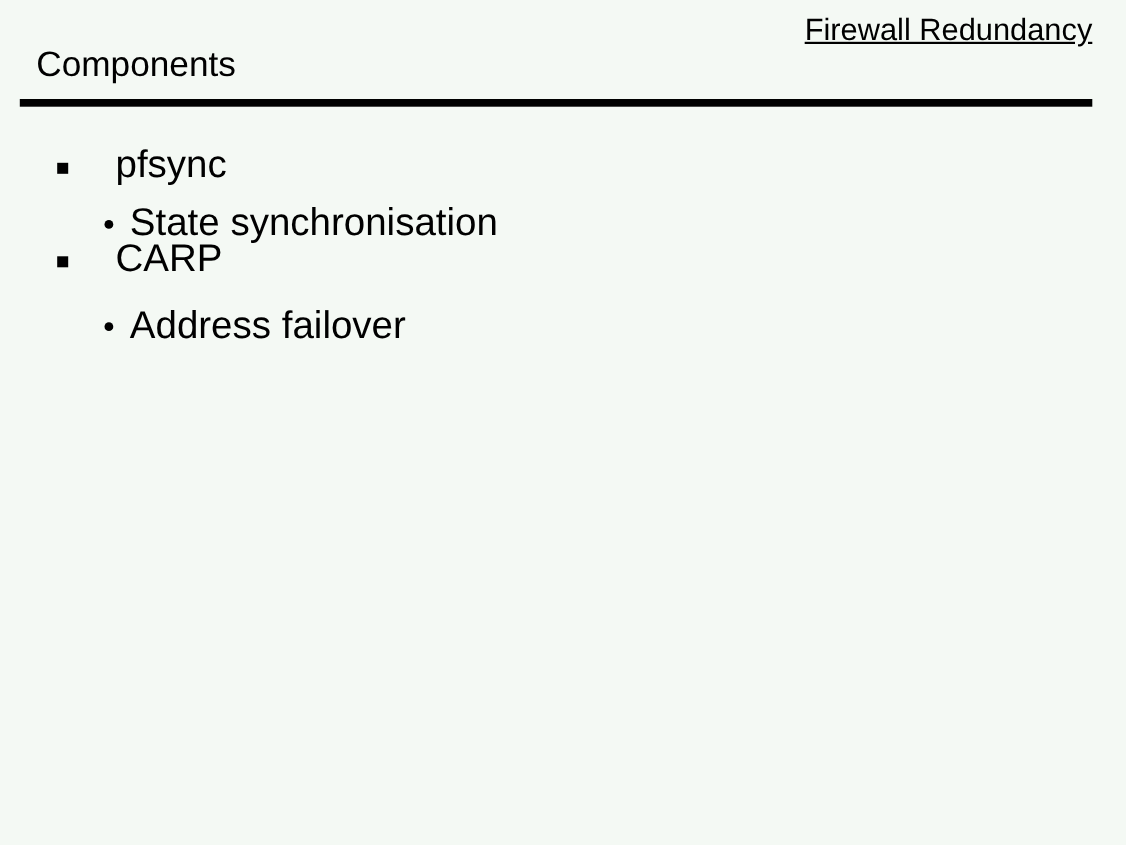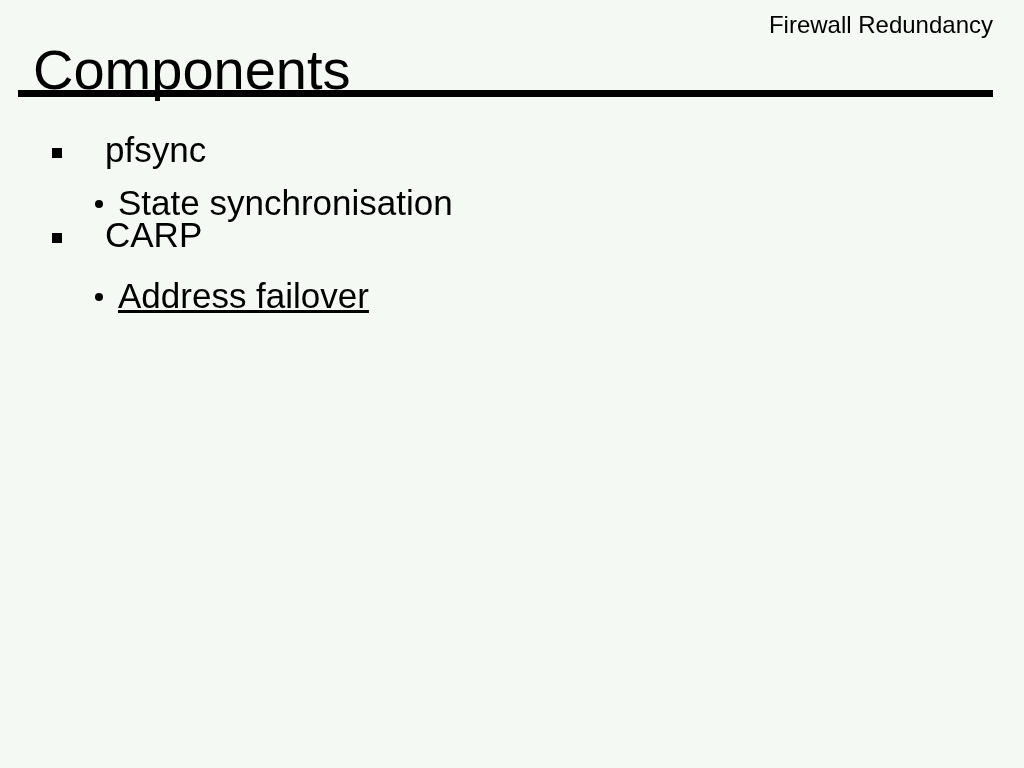--- a/index.html
+++ b/index.html
@@ -12,30 +12,31 @@
     height: 768px;
     background: #f4f9f4;
     font-family: "Liberation Sans", "DejaVu Sans", sans-serif;
     color: #000000;
     overflow: hidden;
   }
   .header-label {
     position: absolute;
     top: 13px;
     right: 31px;
-    font-size: 24px;
+    font-size: 28px;
     line-height: 1;
     color: #000000;
     white-space: nowrap;
+    text-decoration: underline;
   }
   .slide-title {
     position: absolute;
     top: 42px;
     left: 33px;
-    font-size: 56px;
+    font-size: 32px;
     line-height: 1;
     color: #000000;
     white-space: nowrap;
   }
   .title-rule {
     position: absolute;
     top: 90px;
     left: 18px;
     width: 975px;
     height: 7px;
@@ -70,21 +71,21 @@
   }
   .bullet-row.level1 .bullet-text { padding-left: 105px; }
   .bullet-row.level2 .bullet-text { padding-left: 118px; }
   .bullet-text {
     display: block;
     color: #000000;
   }
   .row-1 { top: 126px; }
   .row-2 { top: 179px; }
   .row-3 { top: 211px; }
-  .row-4 { top: 272px; text-decoration: underline; }
+  .row-4 { top: 272px; }
 </style>
 </head>
 <body>
 
 <div class="slide">
 
   <div class="header-label">Firewall Redundancy</div>
 
   <div class="slide-title">Components</div>
 

